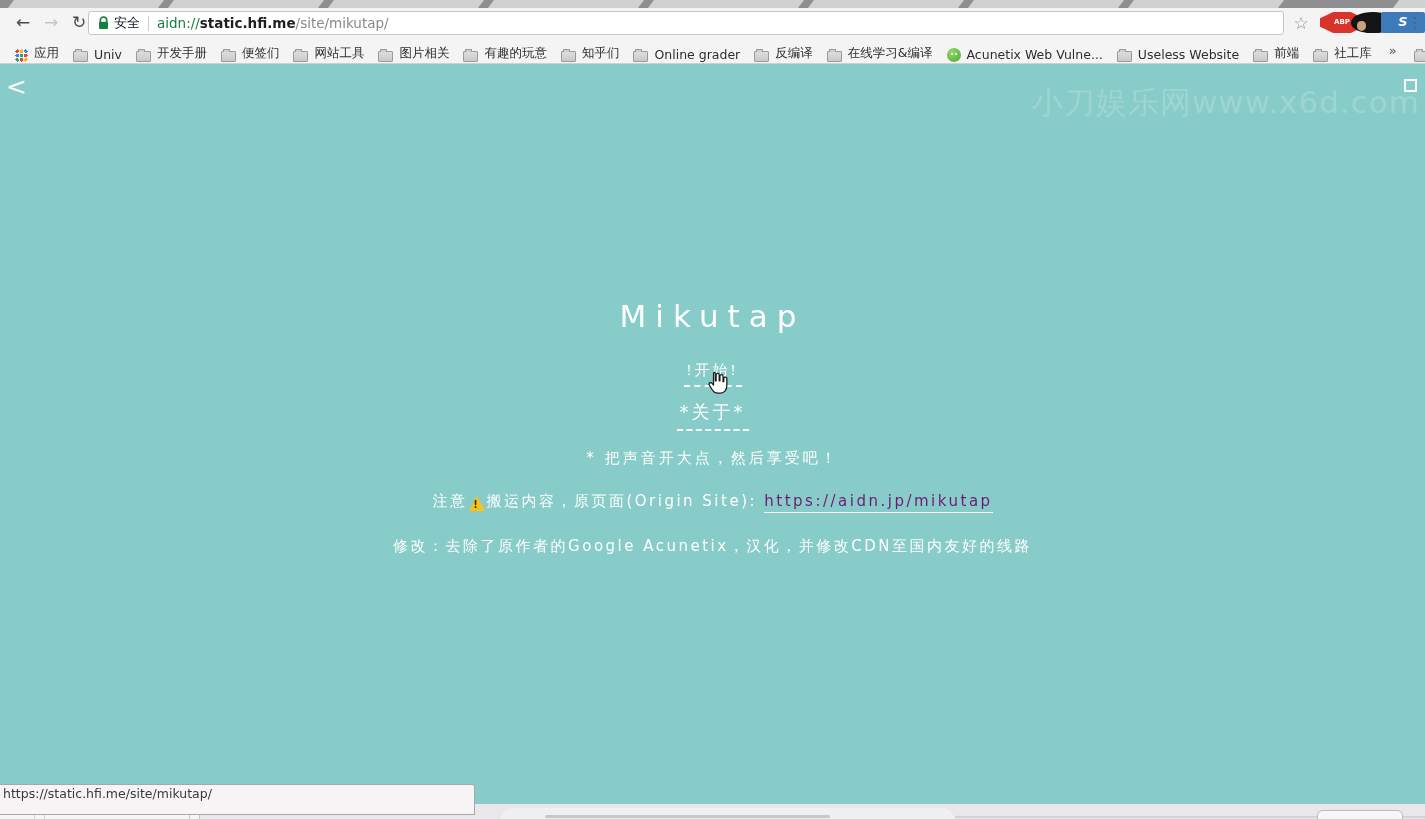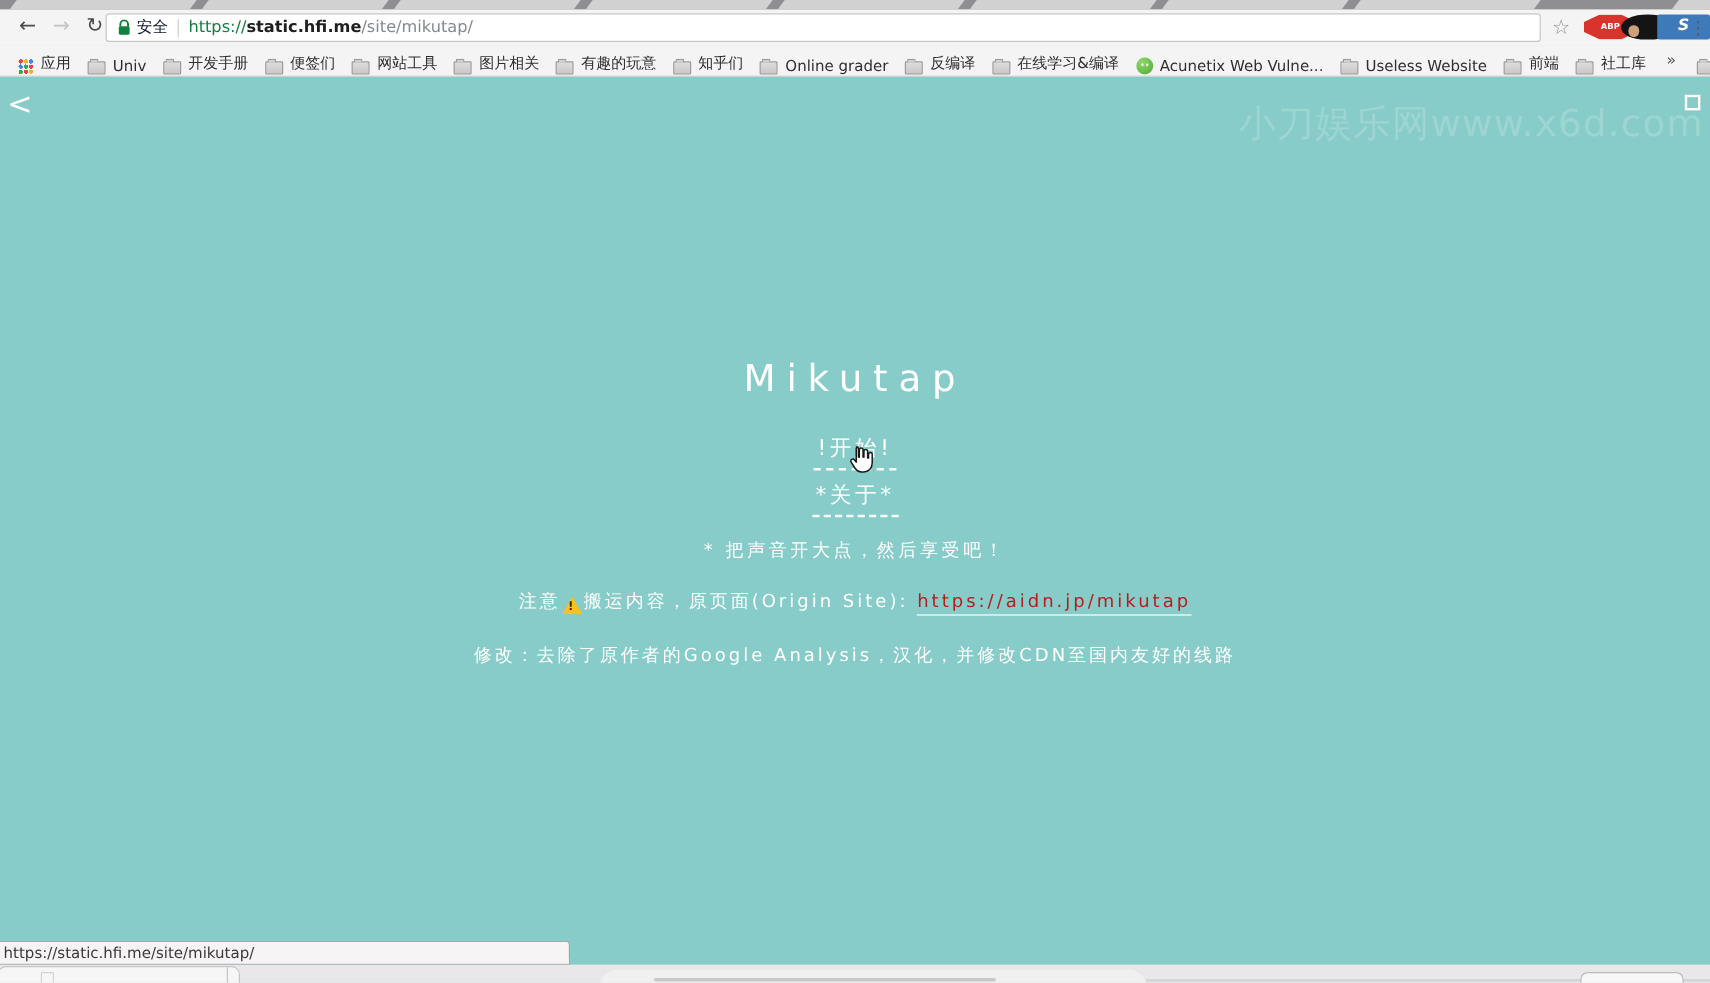--- a/index.html
+++ b/index.html
@@ -76,38 +76,38 @@
   
   .page { position:absolute; top:64px; left:0; width:1425px; height:740px;
     background:#87ccc8; color:#fff; }
   .back-chevron { position:absolute; left:6px; top:8px; font-size:25px; color:#fff; }
   .fullscreen-box { position:absolute; right:8px; top:15px; width:13px; height:13px;
     border:2px solid #fff; }
   .watermark { position:absolute; left:1032px; top:18px; font-size:31px; letter-spacing:1px;
     color:rgba(255,255,255,0.18); white-space:nowrap; }
   .cline { position:absolute; left:0; width:100%; text-align:center; white-space:nowrap; }
   .ptitle { top:234px; font-size:31px; letter-spacing:9px; font-weight:500; }
-  .lstart { top:297px; font-size:18px; letter-spacing:3px; }
+  .lstart { top:297px; font-size:15px; letter-spacing:3px;font-family:Liberation Serif, serif; }
   .labout { top:336px; font-size:18px; letter-spacing:3px; }
   .ltip   { top:385px; font-size:15px; letter-spacing:3px; }
   .lorigin{ top:428px; font-size:15px; letter-spacing:2.5px; }
   .lmod   { top:473px; font-size:15px; letter-spacing:2.5px; }
   .dashed-link { display:inline-block; color:#fff; border-bottom:2px dashed rgba(255,255,255,0.95);
     padding:0 3px 5px; }
-  .plain-link { color:#b91c1c; border-bottom:1.5px solid #fff; padding-bottom:2px; }
+  .plain-link { color:#701a75; border-bottom:1.5px solid #fff; padding-bottom:2px; }
   .warn { display:inline-block; width:17px; height:15px; background:#f6c21f;
     clip-path:polygon(50% 0,100% 100%,0 100%); color:#403200; font-weight:bold;
     font-size:10px; line-height:18px; text-align:center; vertical-align:-2px; margin:0 1px; }
   .warn::after { content:"!"; }
 
   
   .cursor { position:absolute; left:705px; top:370px; width:23px; height:25px; z-index:50; }
 
   
-  .statusbar { position:absolute; left:0; top:784px; width:475px; height:20px;
+  .statusbar { position:absolute; left:0; top:784px; width:475px; height:31px;
     background:#f6f4f5; border:1px solid #a9a7a8; border-left:none; border-radius:0 3px 0 0;
     font-size:12.5px; color:#3a3a3a; line-height:18px; padding-left:3px;
     white-space:nowrap; overflow:hidden; z-index:40; }
 
   
   .bottomband { position:absolute; left:0; top:804px; width:1425px; height:15px; background:#e9e7e9; }
   .bb-leftbox { position:absolute; left:-2px; top:1px; width:202px; height:16px;
     background:#f7f6f7; border:1px solid #c7c6c7; border-radius:7px 7px 0 0; }
   .bb-leftbox::before { content:""; position:absolute; left:35px; top:4px; width:9px; height:11px;
     border:1px solid #d4d3d4; border-radius:1px; }
@@ -142,21 +142,21 @@
   <div class="navbtn fwd" style="left:38px">→</div>
   <div class="navbtn" style="left:66px">↻</div>
 
   <div class="omnibox">
     <svg width="11" height="14" viewBox="0 0 11 14">
       <path d="M2.3 6V4.3C2.3 2.5 3.6 1 5.5 1s3.2 1.5 3.2 3.3V6" fill="none" stroke="#148040" stroke-width="1.6"></path>
       <rect x="1" y="5.8" width="9" height="7.2" rx="1.2" fill="#148040"></rect>
     </svg>
     <span class="secure">安全</span>
     <span class="omni-divider"></span>
-    <span class="url-scheme">https://</span>
+    <span class="url-scheme">aidn://</span>
       <span class="url-host">static.hfi.me</span>
       <span class="url-path">/site/mikutap/</span>
   </div>
 
   <div class="star">☆</div>
   <div class="ext ext-abp">ABP</div>
   <div class="ext ext-afro"></div>
   <div class="ext ext-s">S</div>
   <div class="menu-dots">⋮</div>
 </div>
@@ -244,21 +244,21 @@
   <div class="cline labout">
     <a class="dashed-link">*关于*</a>
   </div>
 
   <div class="cline ltip">* 把声音开大点，然后享受吧！</div>
 
   <div class="cline lorigin">
     <span>注意</span><span class="warn"></span><span>搬运内容，原页面(Origin Site): </span><a class="plain-link">https://aidn.jp/mikutap</a>
   </div>
 
-  <div class="cline lmod">修改：去除了原作者的Google Analysis，汉化，并修改CDN至国内友好的线路</div>
+  <div class="cline lmod">修改：去除了原作者的Google Acunetix，汉化，并修改CDN至国内友好的线路</div>
 </div>
 
 <svg class="cursor" viewBox="0 0 24 26">
   <path d="M9.2 2.5c.9 0 1.6.7 1.6 1.6v7.2l.8.1V5.1c0-.9.7-1.6 1.6-1.6s1.6.7 1.6 1.6v6.2l.8.1V6.4c0-.9.7-1.6 1.6-1.6s1.6.7 1.6 1.6v5.7l.8.1V8.9c0-.9.7-1.6 1.6-1.6.9 0 1.6.7 1.6 1.6v7.3c0 4.6-2.9 8-7.3 8h-1.9c-2.7 0-4.4-1.1-5.9-3.4l-3.2-5c-.5-.8-.3-1.9.5-2.4.8-.5 1.8-.3 2.4.4l1.5 1.9V4.1c0-.9.7-1.6 1.6-1.6z" fill="#ffffff" stroke="#1a1a1a" stroke-width="1.3" stroke-linejoin="round"></path>
 </svg>
 
 <div class="statusbar">https://static.hfi.me/site/mikutap/</div>
 
 <div class="bottomband">
   <div class="bb-leftbox"></div>

